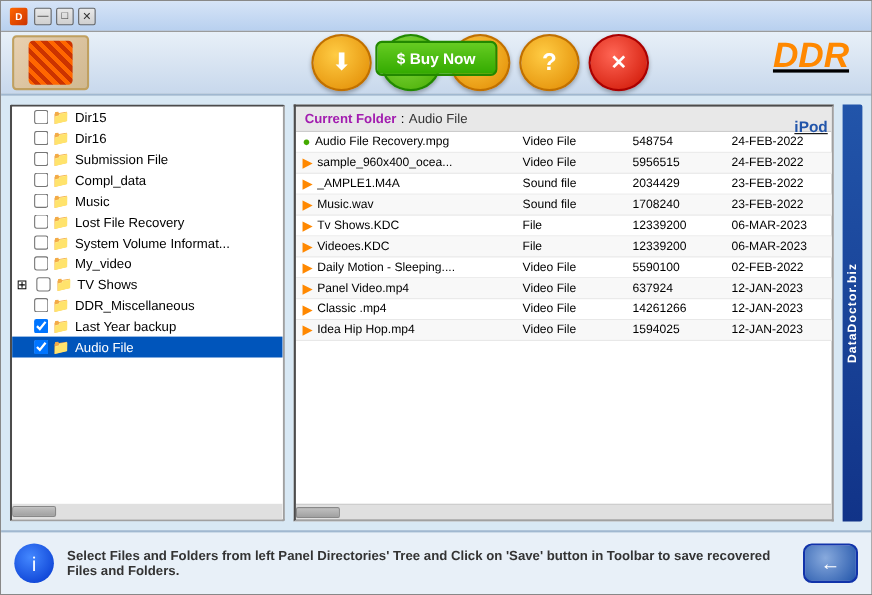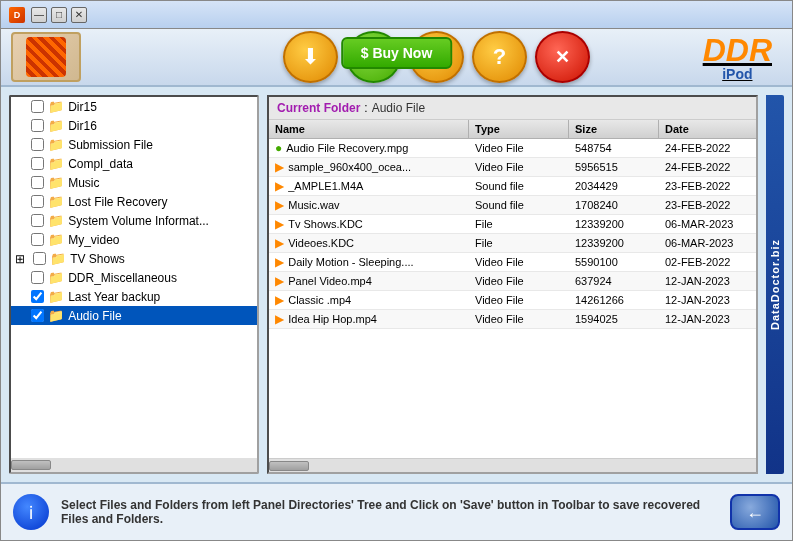--- a/index.html
+++ b/index.html
@@ -129,20 +129,21 @@
       font-size: 32px;
       font-weight: bold;
       color: #ff8800;
       line-height: 1;
       font-style: italic;
     }
     .ipod-text {
       font-size: 14px;
       color: #2255aa;
       font-weight: bold;
+      margin-top: 41px;
     }
 
     .content-area {
       display: flex;
       flex: 1;
       overflow: hidden;
       padding: 8px;
       gap: 8px;
       background: #d8e8f4;
     }
@@ -443,27 +444,20 @@
       </div>
     </div>
 
     <div class="main-panel">
       <div class="folder-header">
         <span class="folder-header-label">Current Folder</span>
         <span>:</span>
         <span class="folder-header-value">Audio File</span>
       </div>
       <div class="file-table">
-        <div class="table-header">
-          <div class="th">Name</div>
-          <div class="th">Type</div>
-          <div class="th">Size</div>
-          <div class="th">Date</div>
-
-        </div>
         <div class="table-body">
 
           <div class="table-row">
             <div class="td file-icon-cell">
               <span class="file-icon file-icon-green">●</span>
               <span>Audio File Recovery.mpg</span>
             </div>
             <div class="td">Video File</div>
             <div class="td">548754</div>
             <div class="td">24-FEB-2022</div>

